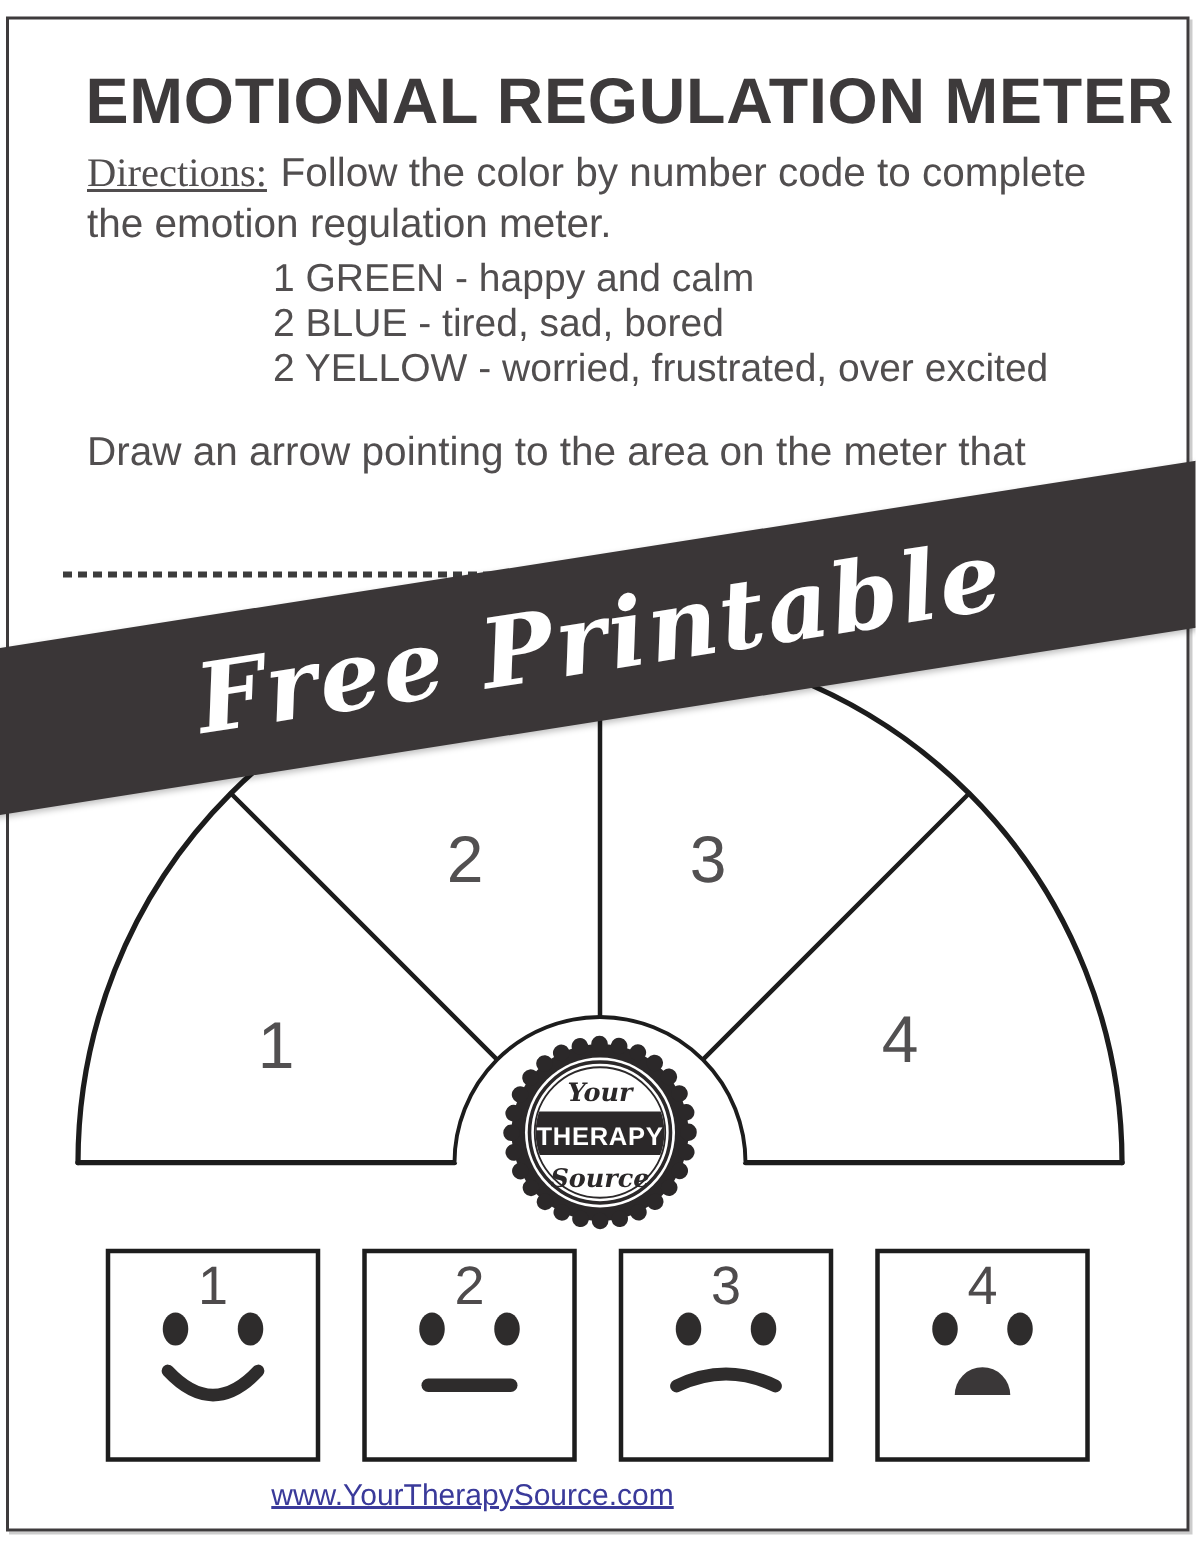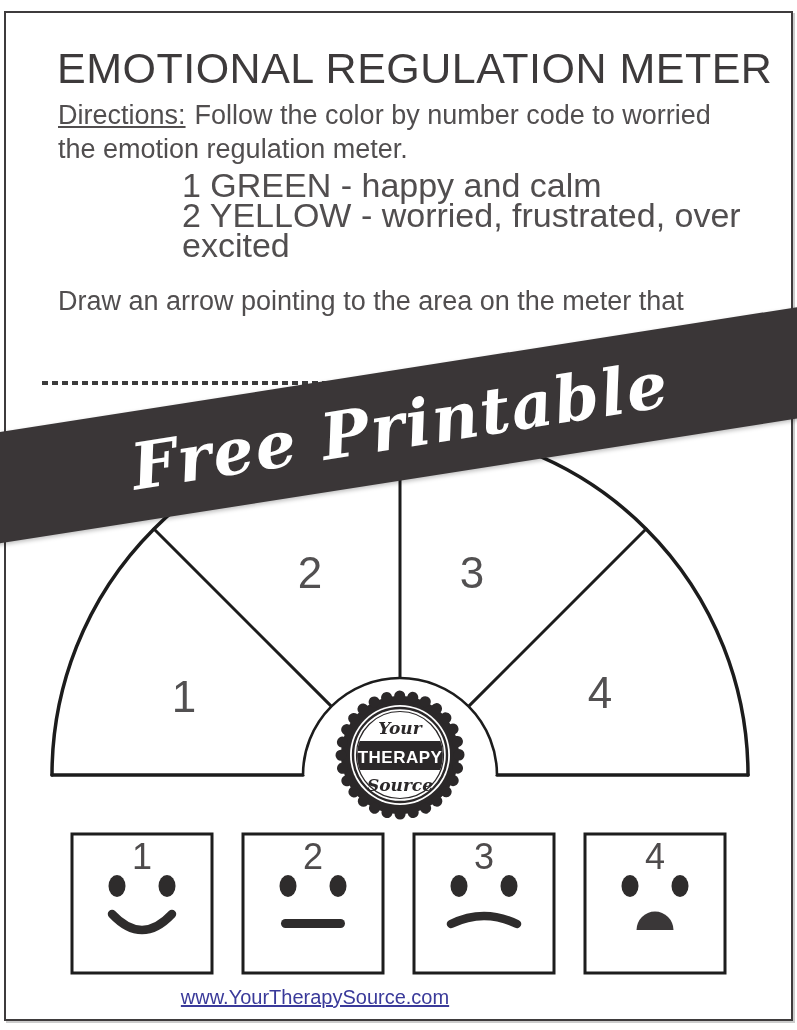--- a/index.html
+++ b/index.html
@@ -12,31 +12,31 @@
   }
   .page-border {
     position:absolute; left:4px; top:11px;
     width:785px; height:1006px;
     border:2px solid #3e3b3c;
     box-shadow:2px 2px 0 rgba(110,110,110,.35);
     background:#fff;
   }
   .title {
     position:absolute; left:57px; top:44px; margin:0;
-    font-size:43px; font-weight:normal; letter-spacing:.5px;
+    font-size:43px; font-weight:bold; letter-spacing:.5px;
     color:#3d3a3b; white-space:nowrap;text-align:center;
   }
   .directions {
     position:absolute; left:58px; top:98px; margin:0;
     font-size:27px; line-height:34px; color:#514e4f;
   }
-  .directions .u { text-decoration:underline; margin-right:9px; }
+  .directions .u { text-decoration:underline; margin-right:9px;font-family:Liberation Serif, serif; }
   .codes {
     position:absolute; left:182px; top:170px;
-    font-size:34px; line-height:30px; color:#514e4f;
+    font-size:26px; line-height:30px; color:#514e4f;
   }
   .instruction {
     position:absolute; left:58px; top:284px; margin:0;
     font-size:27px; line-height:34px; color:#514e4f;
   }
   .dashline {
     position:absolute; left:42px; top:381px; width:470px; height:4px;
     background:repeating-linear-gradient(90deg,#3c3c3c 0 6px,transparent 6px 10px);
     z-index:1;
   }
@@ -70,24 +70,25 @@
   .logo-script  { font-family:"DejaVu Serif",serif; font-style:italic; font-weight:bold; font-size:17px; fill:#2b2829; }
   .logo-therapy { font-family:"Liberation Sans",sans-serif; font-weight:bold; font-size:17px; fill:#ffffff; letter-spacing:.5px; }
 </style>
 </head>
 <body>
 
 <div class="page-border"></div>
 
 <h1 class="title">EMOTIONAL REGULATION METER</h1>
 
-<p class="directions"><span class="u">Directions:</span><span>Follow the color by number code to worried</span><br><span>the emotion regulation meter.</span></p>
+<p class="directions"><span class="u">Directions:</span><span>Follow the color by number code to complete</span><br><span>the emotion regulation meter.</span></p>
 
 <div class="codes">
   <div>1 GREEN - happy and calm</div>
+  <div>2 BLUE - tired, sad, bored</div>
   <div>2 YELLOW - worried, frustrated, over excited</div>
 </div>
 
 <p class="instruction"><span>Draw an arrow pointing to the area on the meter that</span><br></p>
 
 <div class="dashline"></div>
 
 <svg class="art" width="797" height="1030" viewBox="0 0 797 1030">
 
   <g stroke-linecap="round">

